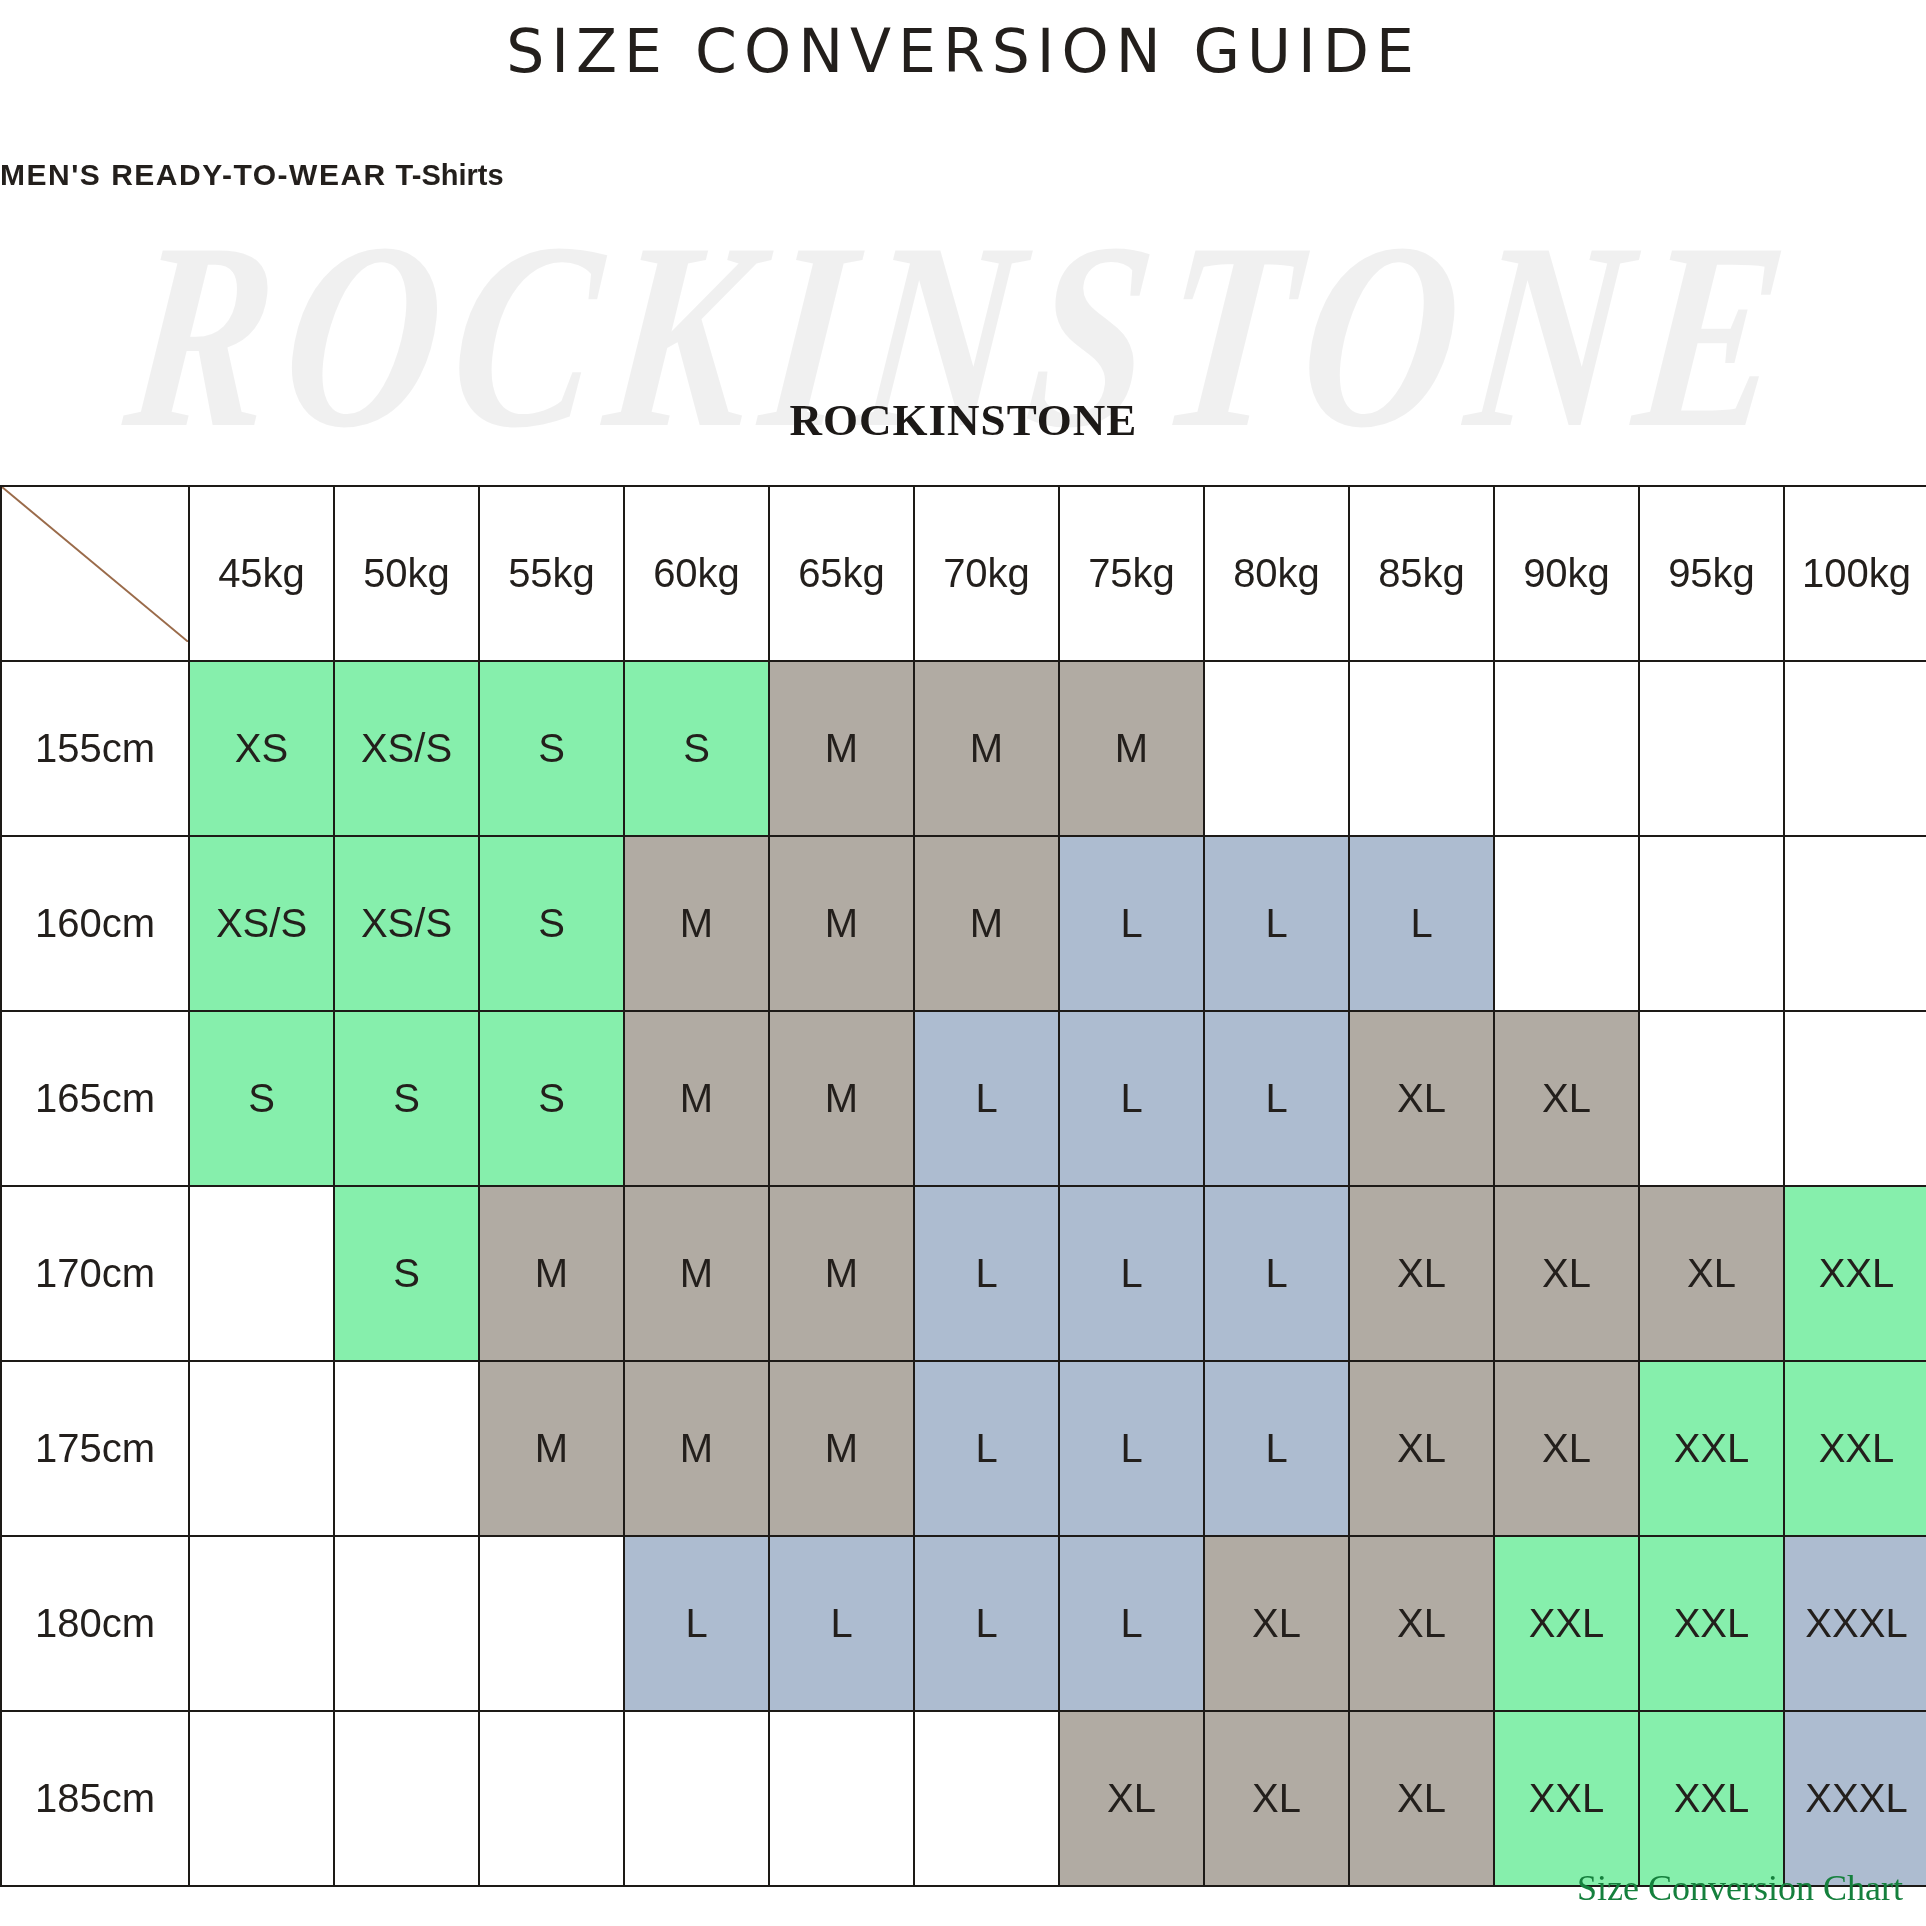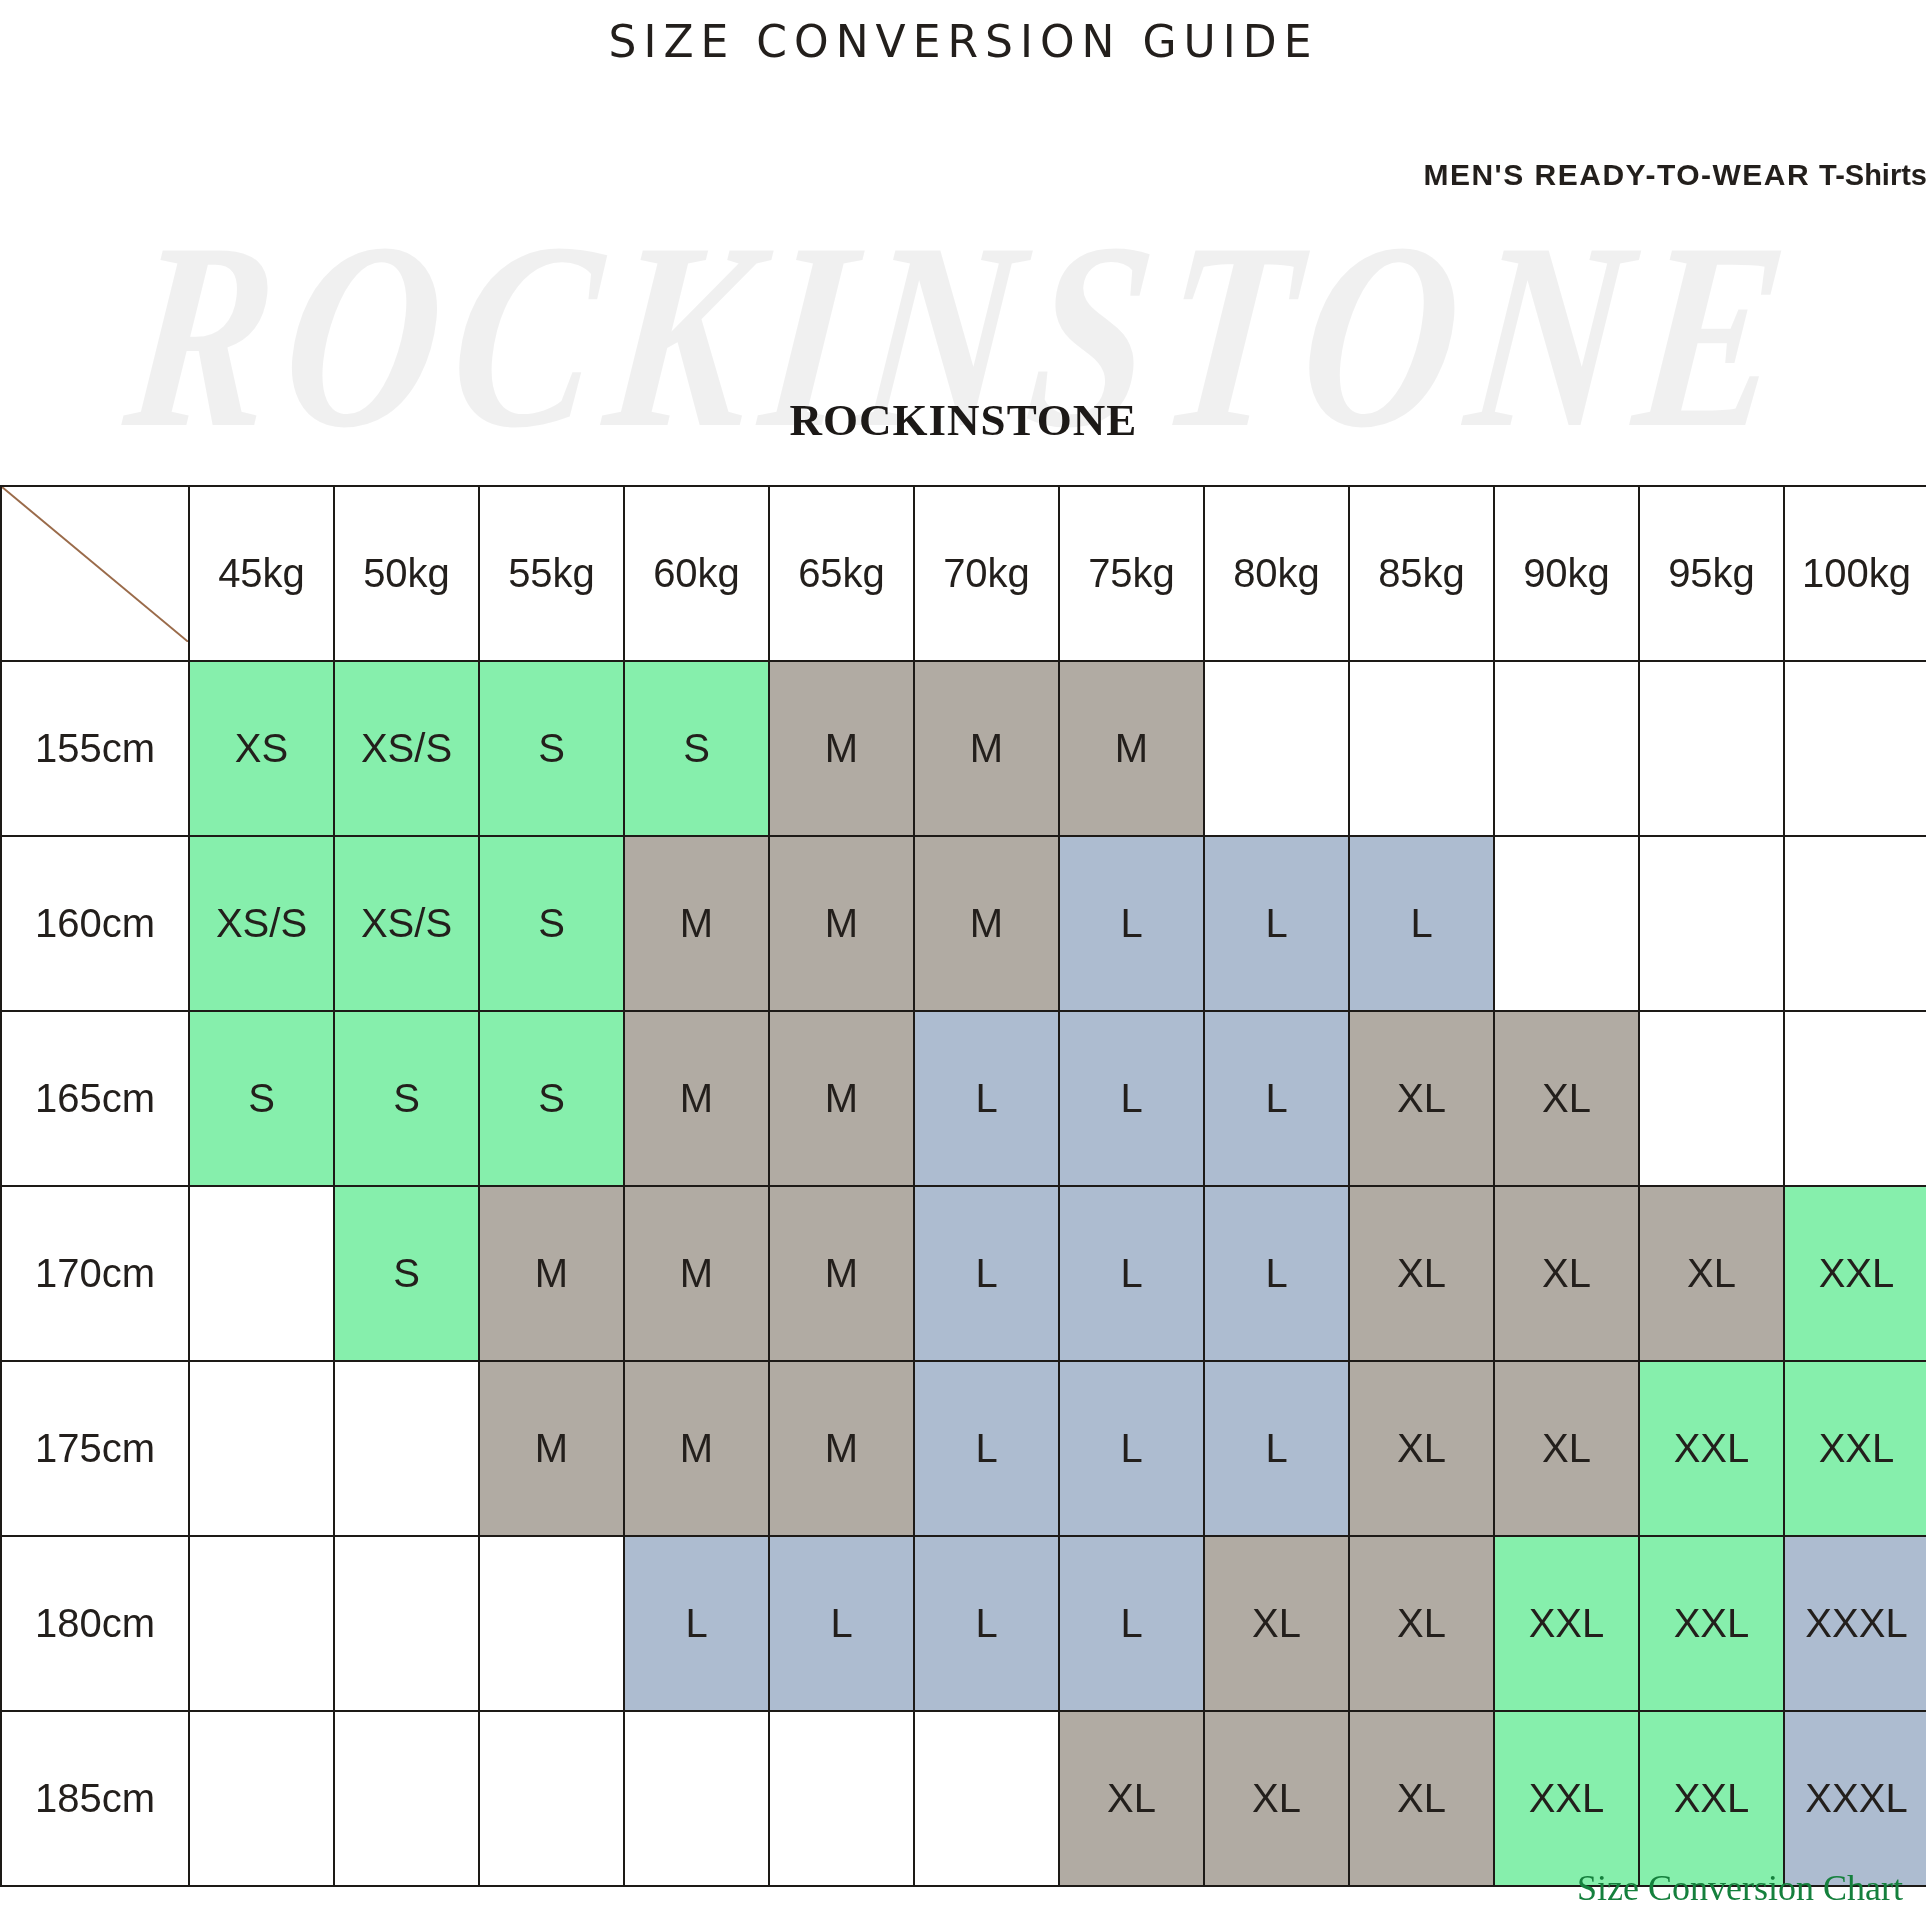--- a/index.html
+++ b/index.html
@@ -39,31 +39,31 @@
     user-select: none;
   }
   
   .title {
     position: absolute;
     top: 16px;
     left: 0;
     width: 1927px;
     text-align: center;
     font-family: "DejaVu Sans", sans-serif;
-    font-size: 44px;
+    font-size: 60px;
     font-weight: 400;
     letter-spacing: 7px;
     color: #231f1c;
   }
   .subtitle {
     position: absolute;
     top: 158px;
     left: 0;
     width: 1927px;
-    text-align: right;
+    text-align: left;
     font-size: 30px;
     font-weight: 700;
     letter-spacing: 0.5px;
   }
   .subtitle .cat {
     letter-spacing: 1.5px;
   }
   .subtitle .prod {
     font-size: 29px;
     letter-spacing: 0px;

